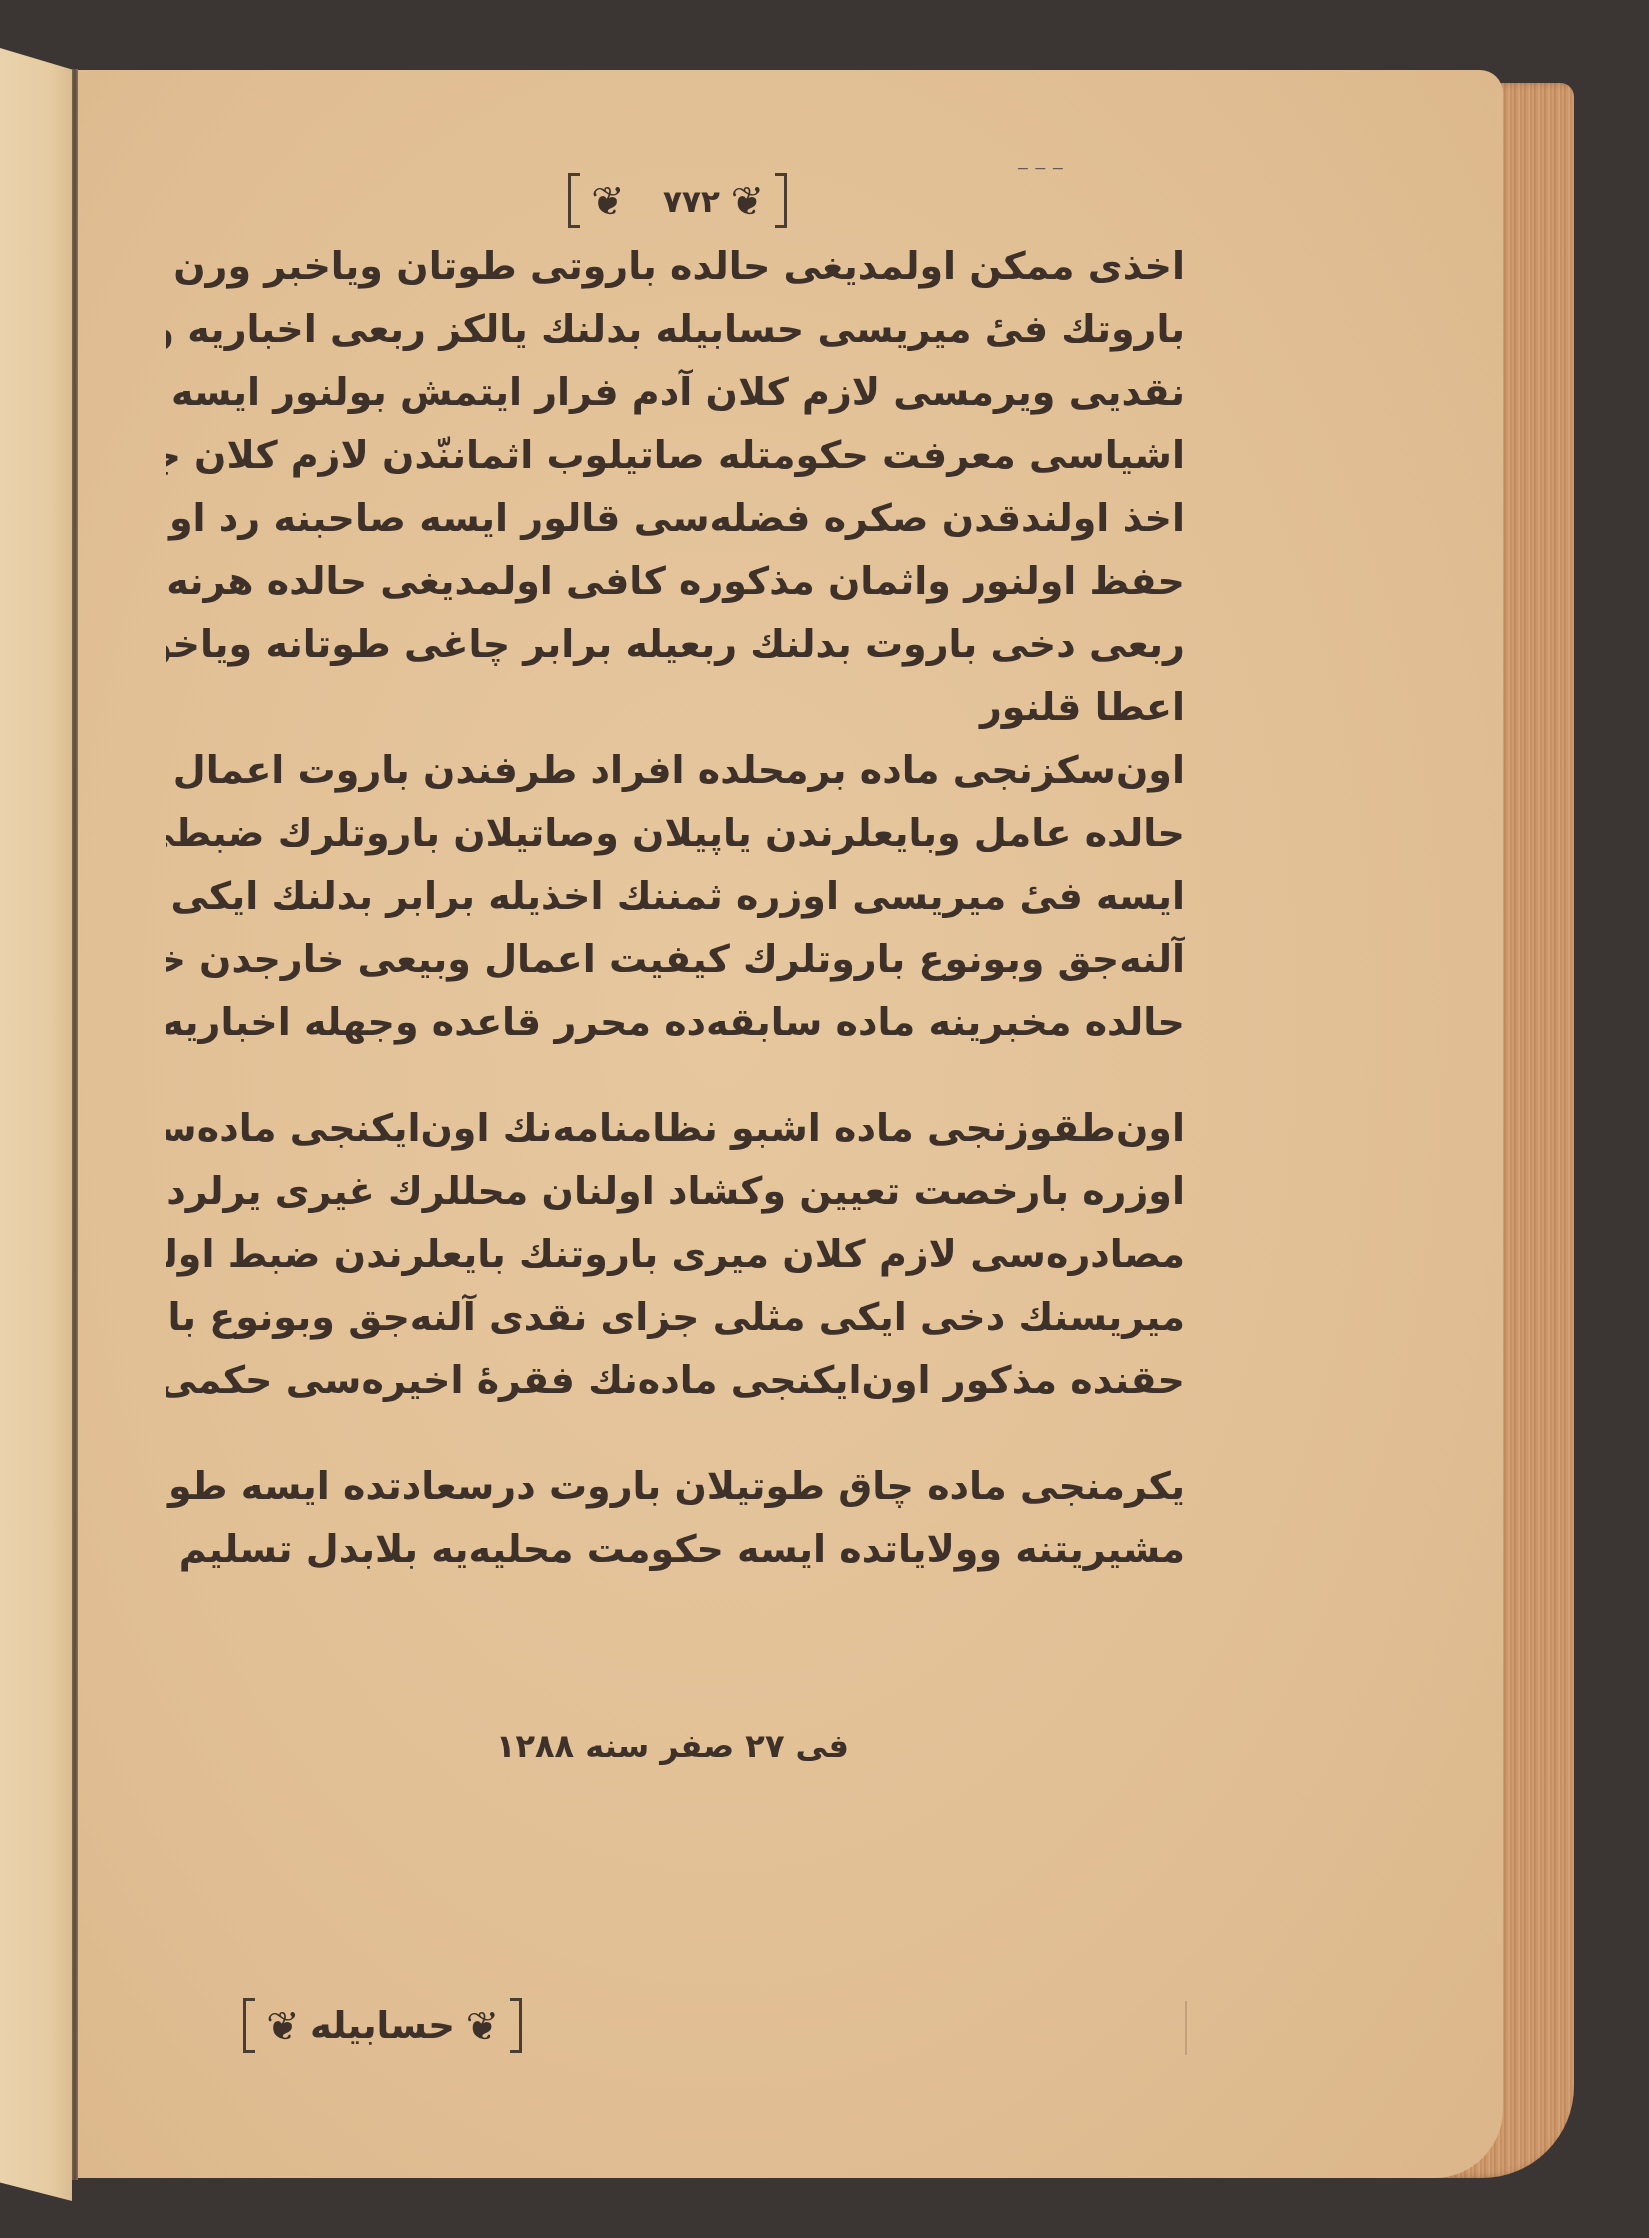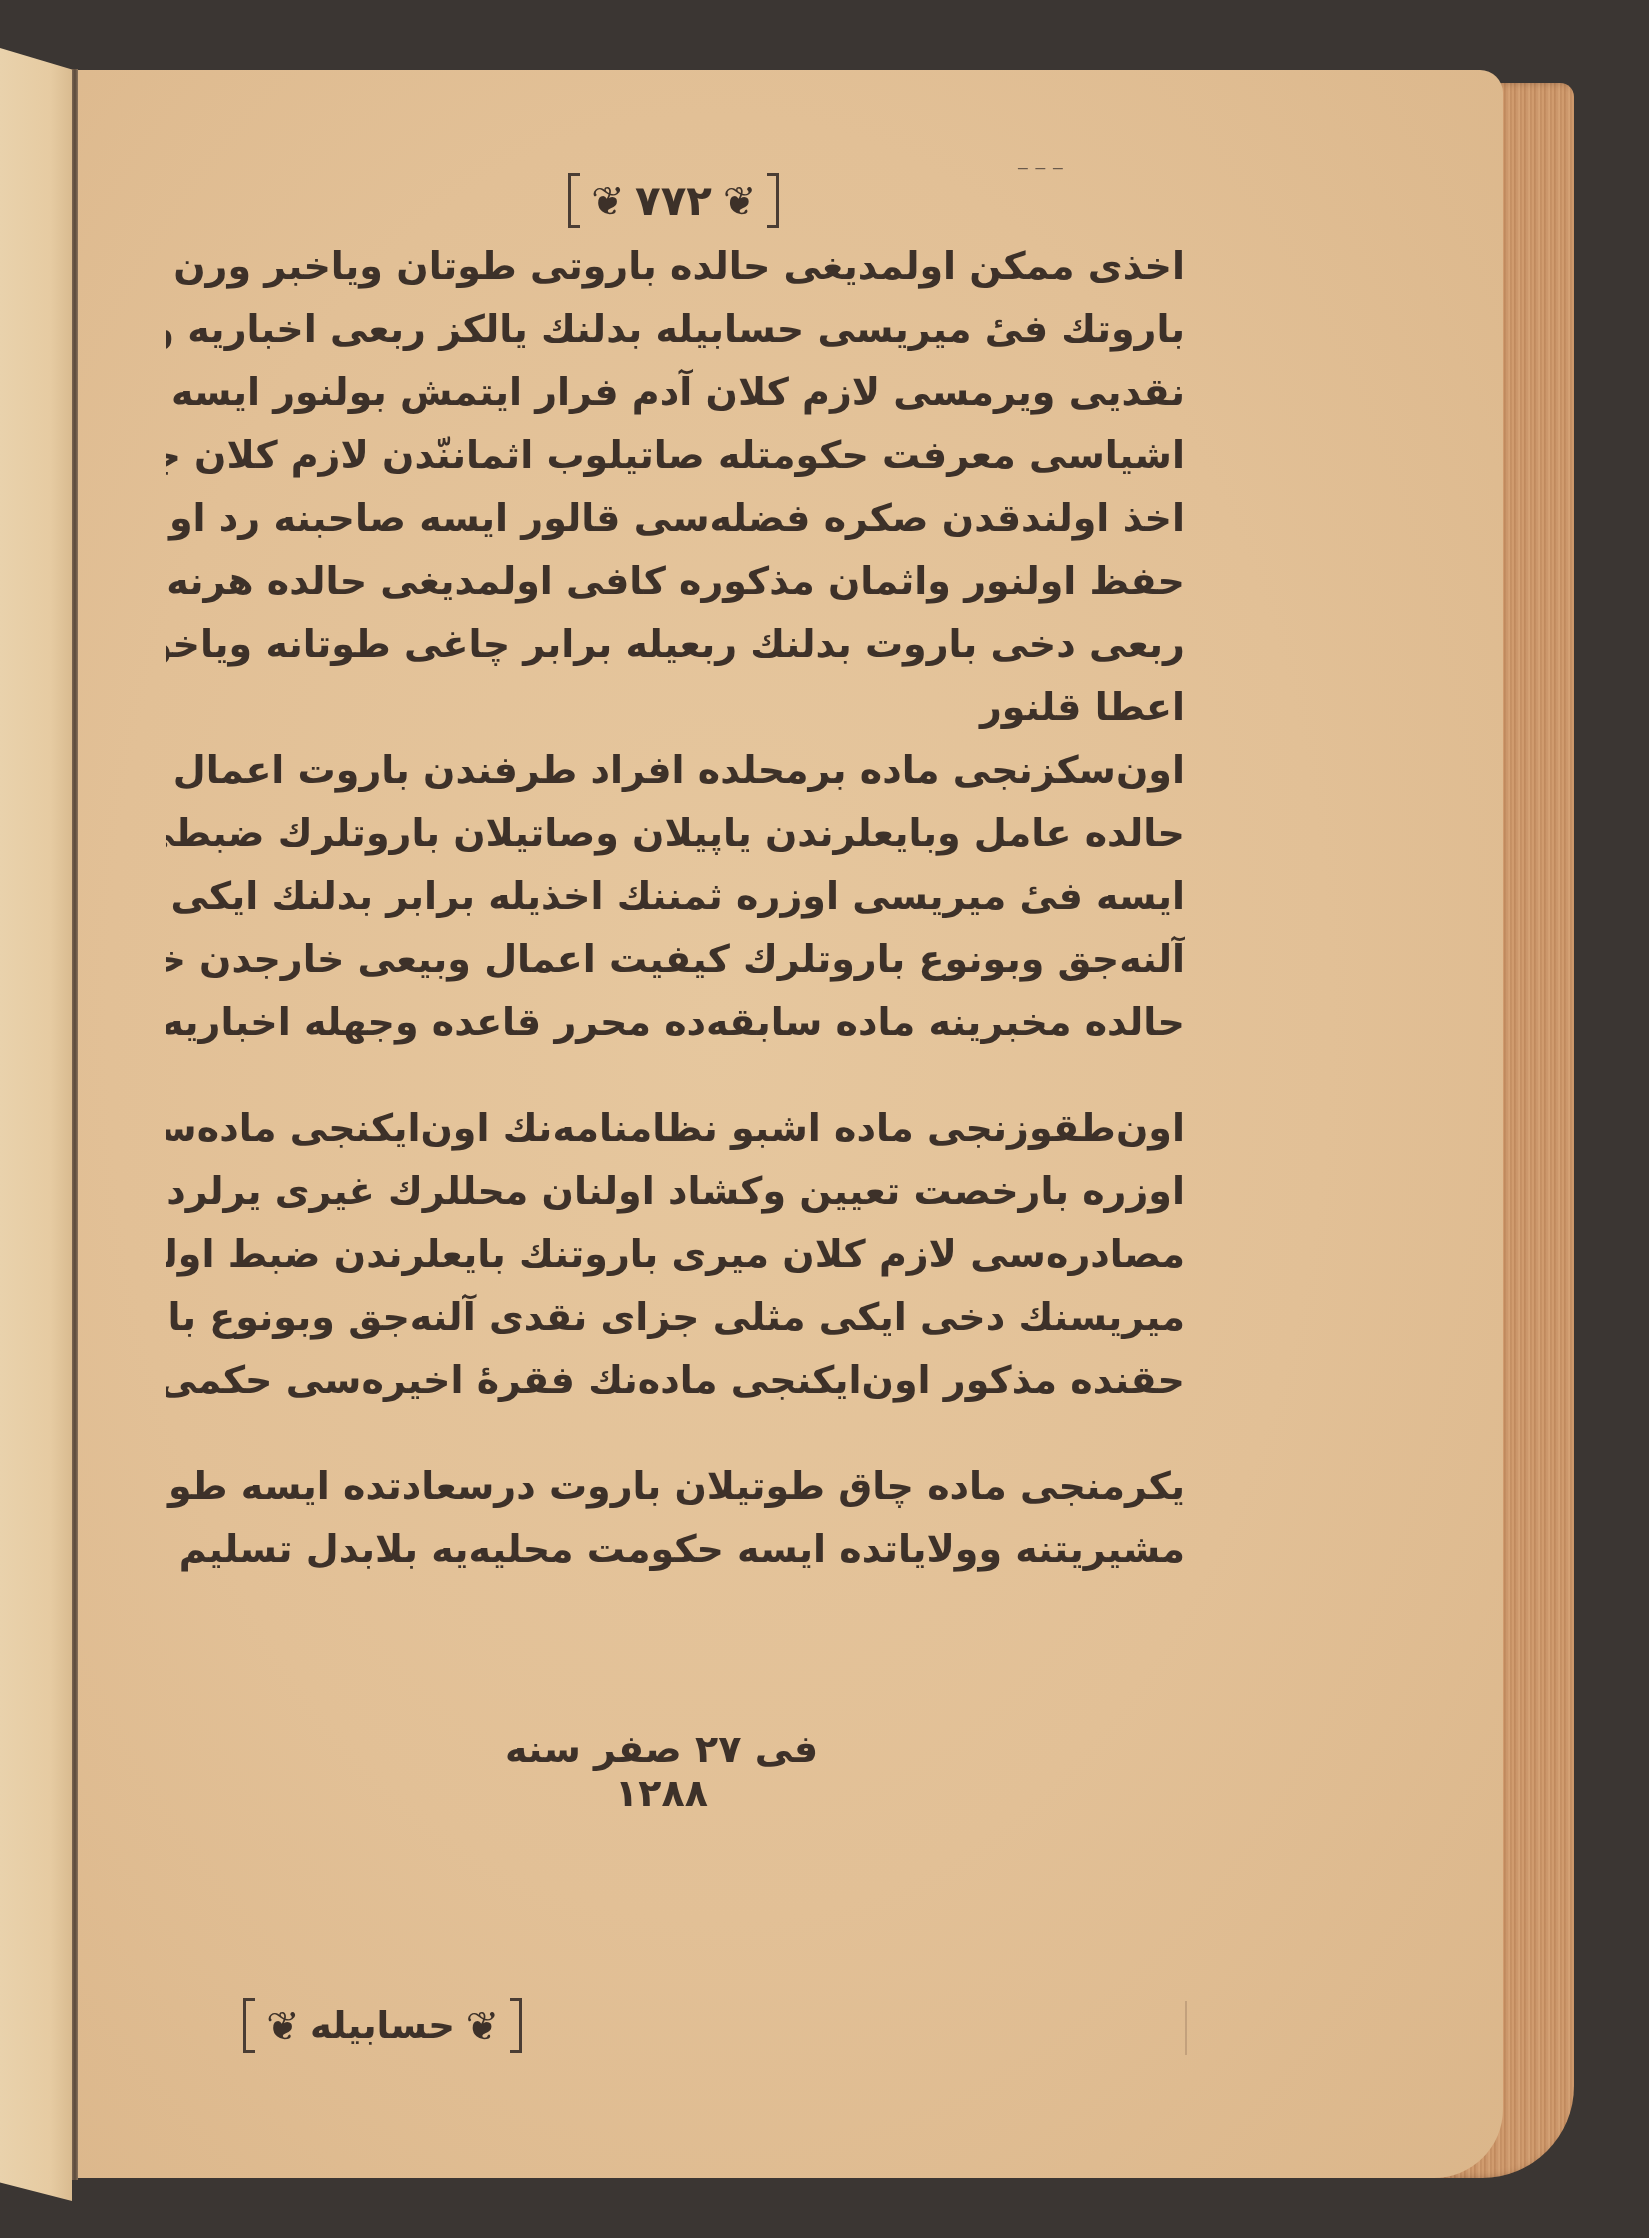--- a/index.html
+++ b/index.html
@@ -93,22 +93,23 @@
       border-left: none;
       border-right: 3.1px solid #4a3d34;
     }
     .ornament {
       font-size: 40px;
       color: #3d3129;
       line-height: 1;
       font-family: "DejaVu Sans", sans-serif;
     }
     .page-number {
-      font-size: 42px;
+      font-size: 31px;
       letter-spacing: 1.5px;
+      margin-left: 28px;
     }
     .top-marks {
       position: absolute;
       left: 939px;
       top: 86px;
       font-size: 18.4px;
       color: #6a5a4c;
       font-family: "DejaVu Sans", sans-serif;
     }
     .body {
@@ -127,25 +128,25 @@
       overflow: hidden;
     }
     .line.short {
       text-align-last: right;
     }
     .gap {
       height: 43px;
     }
     .date-line {
       position: absolute;
-      left: 392px;
+      left: 418px;
       top: 1657px;
       width: 383px;
-      font-size: 38px;
-      text-align: center;
+      font-size: 32px;
+      text-align: left;
     }
     .footer {
       position: absolute;
       left: 165px;
       top: 1925px;
       height: 61px;
       display: flex;
       align-items: center;
       gap: 10.7px;
       direction: ltr;

